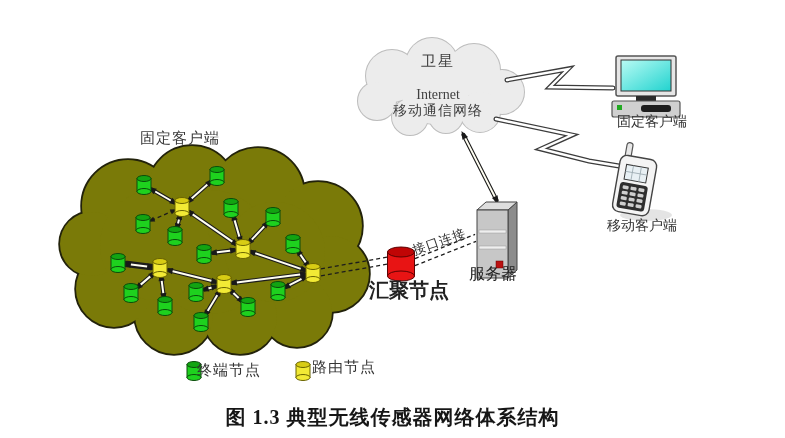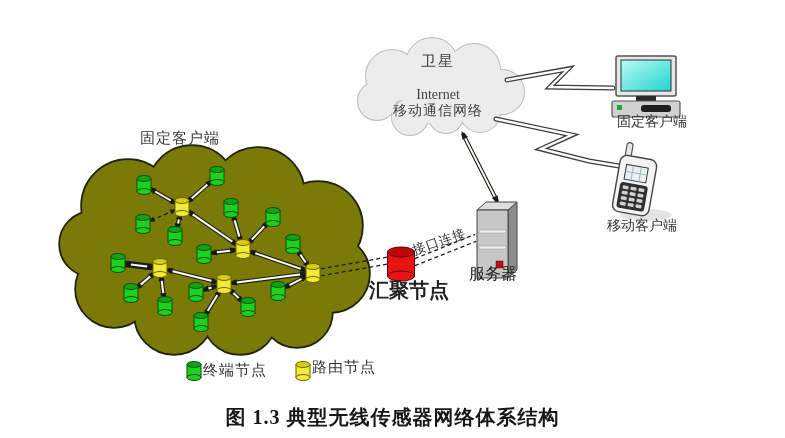--- a/index.html
+++ b/index.html
@@ -378,17 +378,17 @@
   <div class="lbl" style="left:612px;top:114px;width:80px;text-align:center;font-size:14px">固定客户端</div>
 
   <div class="lbl" style="left:598px;top:218px;width:88px;text-align:center;font-size:14px">移动客户端</div>
 
   <div class="lbl" style="left:369px;top:279px;width:64px;text-align:center;font-size:20px;font-weight:bold;color:#222">汇聚节点</div>
 
   <div class="lbl" style="left:464px;top:265px;width:58px;text-align:center;font-size:16px;color:#222">服务器</div>
 
   <div class="lbl" style="left:413px;top:244px;font-size:13px;letter-spacing:1px;transform:rotate(-19deg);transform-origin:left center;color:#333">接口连接</div>
 
-  <div class="lbl" style="left:203px;top:362px;font-size:15px;letter-spacing:1px">终端节点</div>
+  <div class="lbl" style="left:197px;top:362px;font-size:15px;letter-spacing:1px">终端节点</div>
   <div class="lbl" style="left:312px;top:359px;font-size:15px;letter-spacing:1px">路由节点</div>
 
   <div class="lbl" style="left:0;top:406px;width:785px;text-align:center;font-size:20px;font-weight:bold;color:#161616;letter-spacing:1px">图 1.3 典型无线传感器网络体系结构</div>
 </div>
 
 </body></html>

